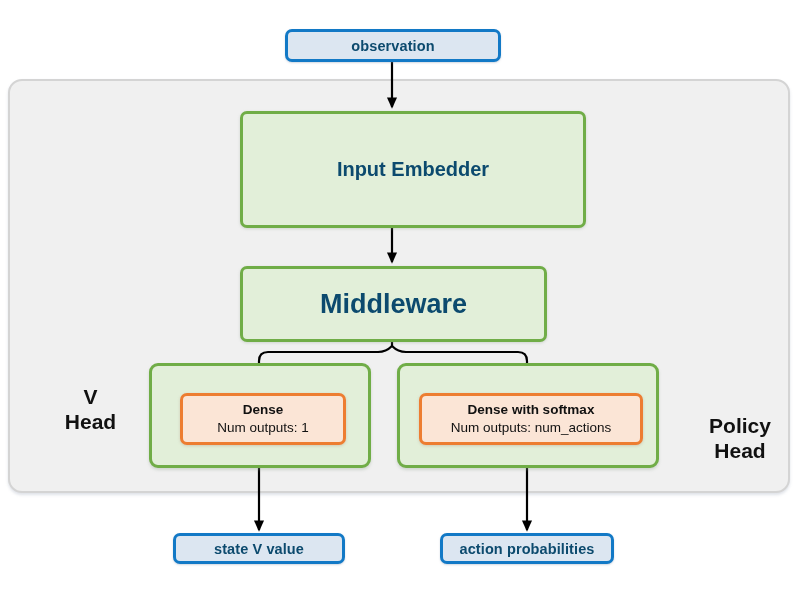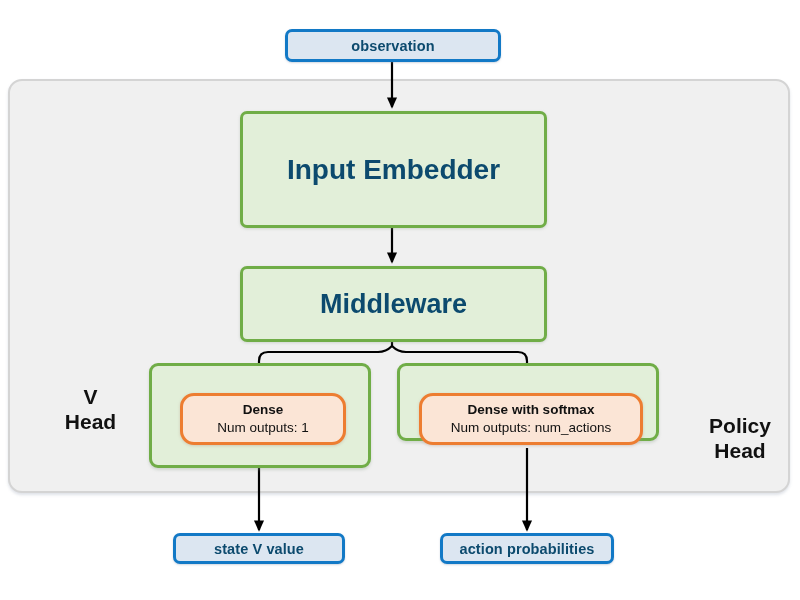--- a/index.html
+++ b/index.html
@@ -50,21 +50,21 @@
     border: 3px solid #70ad47;
     background: #e2efd9;
     border-radius: 9px;
     box-shadow: 0 2px 3px rgba(150,165,150,.35);
   }
   .orange-node {
     position: absolute;
     box-sizing: border-box;
     border: 3px solid #ed7d31;
     background: #fbe5d6;
-    border-radius: 14px;
+    border-radius: 7px;
     display: flex;
     flex-direction: column;
     align-items: center;
     justify-content: center;
     text-align: center;
     color: #111111;
     box-shadow: 0 1px 3px rgba(180,150,130,.4);
   }
   .orange-title {
     font-size: 13.5px;
@@ -130,41 +130,41 @@
 
     <path d="M 259 448 L 259 530" fill="none" stroke="#000000" stroke-width="2.2" marker-end="url(#arrowhead)"></path>
 
     <path d="M 527 448 L 527 530" fill="none" stroke="#000000" stroke-width="2.2" marker-end="url(#arrowhead)"></path>
   </svg>
 
   <div class="node io-node" style="left:285px; top:29px; width:216px; height:33px;">
     <span>observation</span>
   </div>
 
-  <div class="node green-node" style="left:240px; top:111px; width:307px; height:117px; font-size:28px;">
+  <div class="node green-node" style="left:240px; top:111px; width:346px; height:117px; font-size:20px;">
     <span>Input Embedder</span>
   </div>
 
   <div class="node green-node" style="left:240px; top:266px; width:307px; height:76px; font-size:27px;">
     <span>Middleware</span>
   </div>
 
   <div class="head-group" style="position:absolute; left:149px; top:363px; width:222px; height:105px; box-sizing:border-box;">
     <div class="orange-node" style="left:28px; top:27px; width:166px; height:52px;">
       <span class="orange-title">Dense</span>
       <span class="orange-sub">Num outputs: 1</span>
     </div>
   </div>
 
   <div class="head-label" style="left:43px; top:385px; width:95px;">
     <span>V</span><br>
     <span>Head</span>
   </div>
 
-  <div class="head-group" style="position:absolute; left:397px; top:363px; width:262px; height:78px; box-sizing:border-box;">
+  <div class="head-group" style="position:absolute; left:397px; top:363px; width:262px; height:105px; box-sizing:border-box;">
     <div class="orange-node" style="left:19px; top:27px; width:224px; height:52px;">
       <span class="orange-title">Dense with softmax</span>
       <span class="orange-sub">Num outputs: num_actions</span>
     </div>
   </div>
 
   <div class="head-label" style="left:682px; top:382px; width:116px;margin-top:32px;">
     <span>Policy</span><br>
     <span>Head</span>
   </div>

